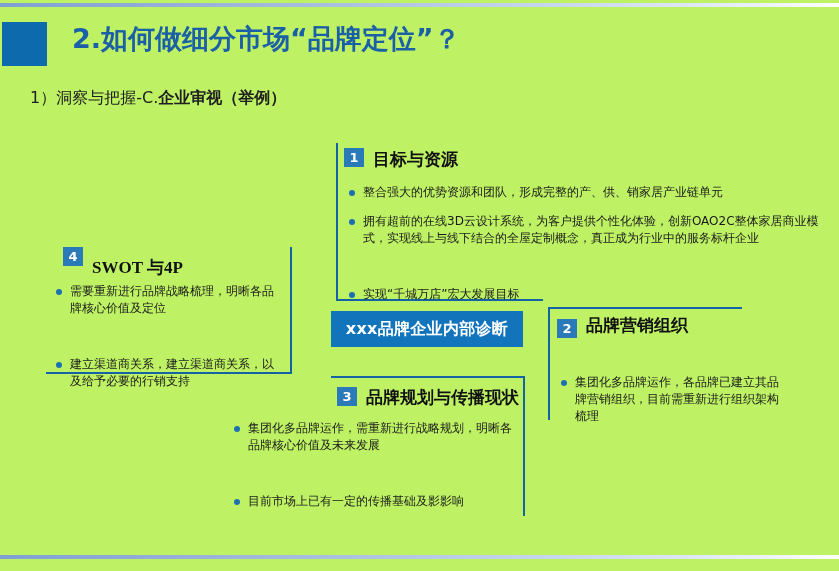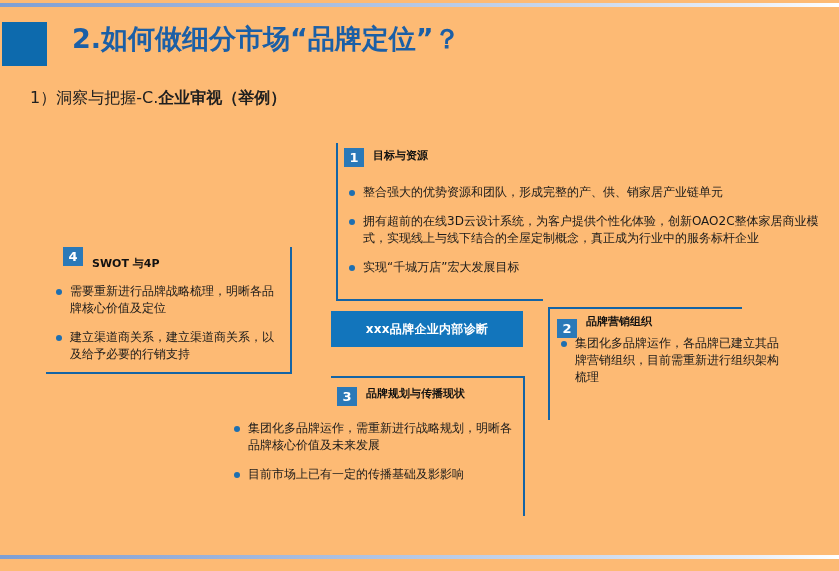--- a/index.html
+++ b/index.html
@@ -8,21 +8,21 @@
     padding: 0;
     background: #ffffff;
   }
   body {
     font-family: "DejaVu Sans", "Liberation Sans", sans-serif;
   }
   #slide {
     position: relative;
     width: 839px;
     height: 571px;
-    background: #fdba74;
+    background: #bef264;
     overflow: hidden;
   }
 
   
   .rule {
     position: absolute;
     left: 0;
     width: 839px;
     height: 4px;
     background: linear-gradient(to right, #7e9fd4 0%, #93acd8 18%, #b3c6e4 48%, #cfdcef 72%, #e9eff8 90%, #ffffff 100%);
@@ -73,59 +73,60 @@
     height: 19px;
     background: #2a79b8;
     color: #ffffff;
     font-size: 13px;
     font-weight: bold;
     line-height: 19px;
     text-align: center;
   }
   .panel-title {
     position: absolute;
-    font-size: 11px;
+    font-size: 17px;
     font-weight: bold;
     color: #111111;
     white-space: nowrap;
+    font-family: Liberation Serif, serif;
   }
 
   .bullets {
     position: absolute;
   }
   .bullet {
     position: relative;
     padding-left: 15px;
     font-size: 12px;
     line-height: 17px;
     color: #1a1a1a;
     margin-bottom: 12px;
   }
-  .bullet:last-child { margin-bottom: 0; }
+  .bullet:last-child { margin-bottom: 0; margin-top: 39px; }
   .bullet::before {
     content: "";
     position: absolute;
     left: 1px;
     top: 6px;
     width: 6px;
     height: 6px;
     border-radius: 50%;
     background: #1e6fb0;
   }
 
   
   .center-chip {
     position: absolute;
     left: 331px;
     top: 311px;
     width: 192px;
     height: 36px;
     background: #1275bc;
     color: #ffffff;
-    font-size: 12px;
+    font-size: 16px;
     font-weight: bold;
     display: flex;
     align-items: center;
     justify-content: center;
     letter-spacing: 0.3px;
     text-align: right;
   }
 </style>
 </head>
 <body>

